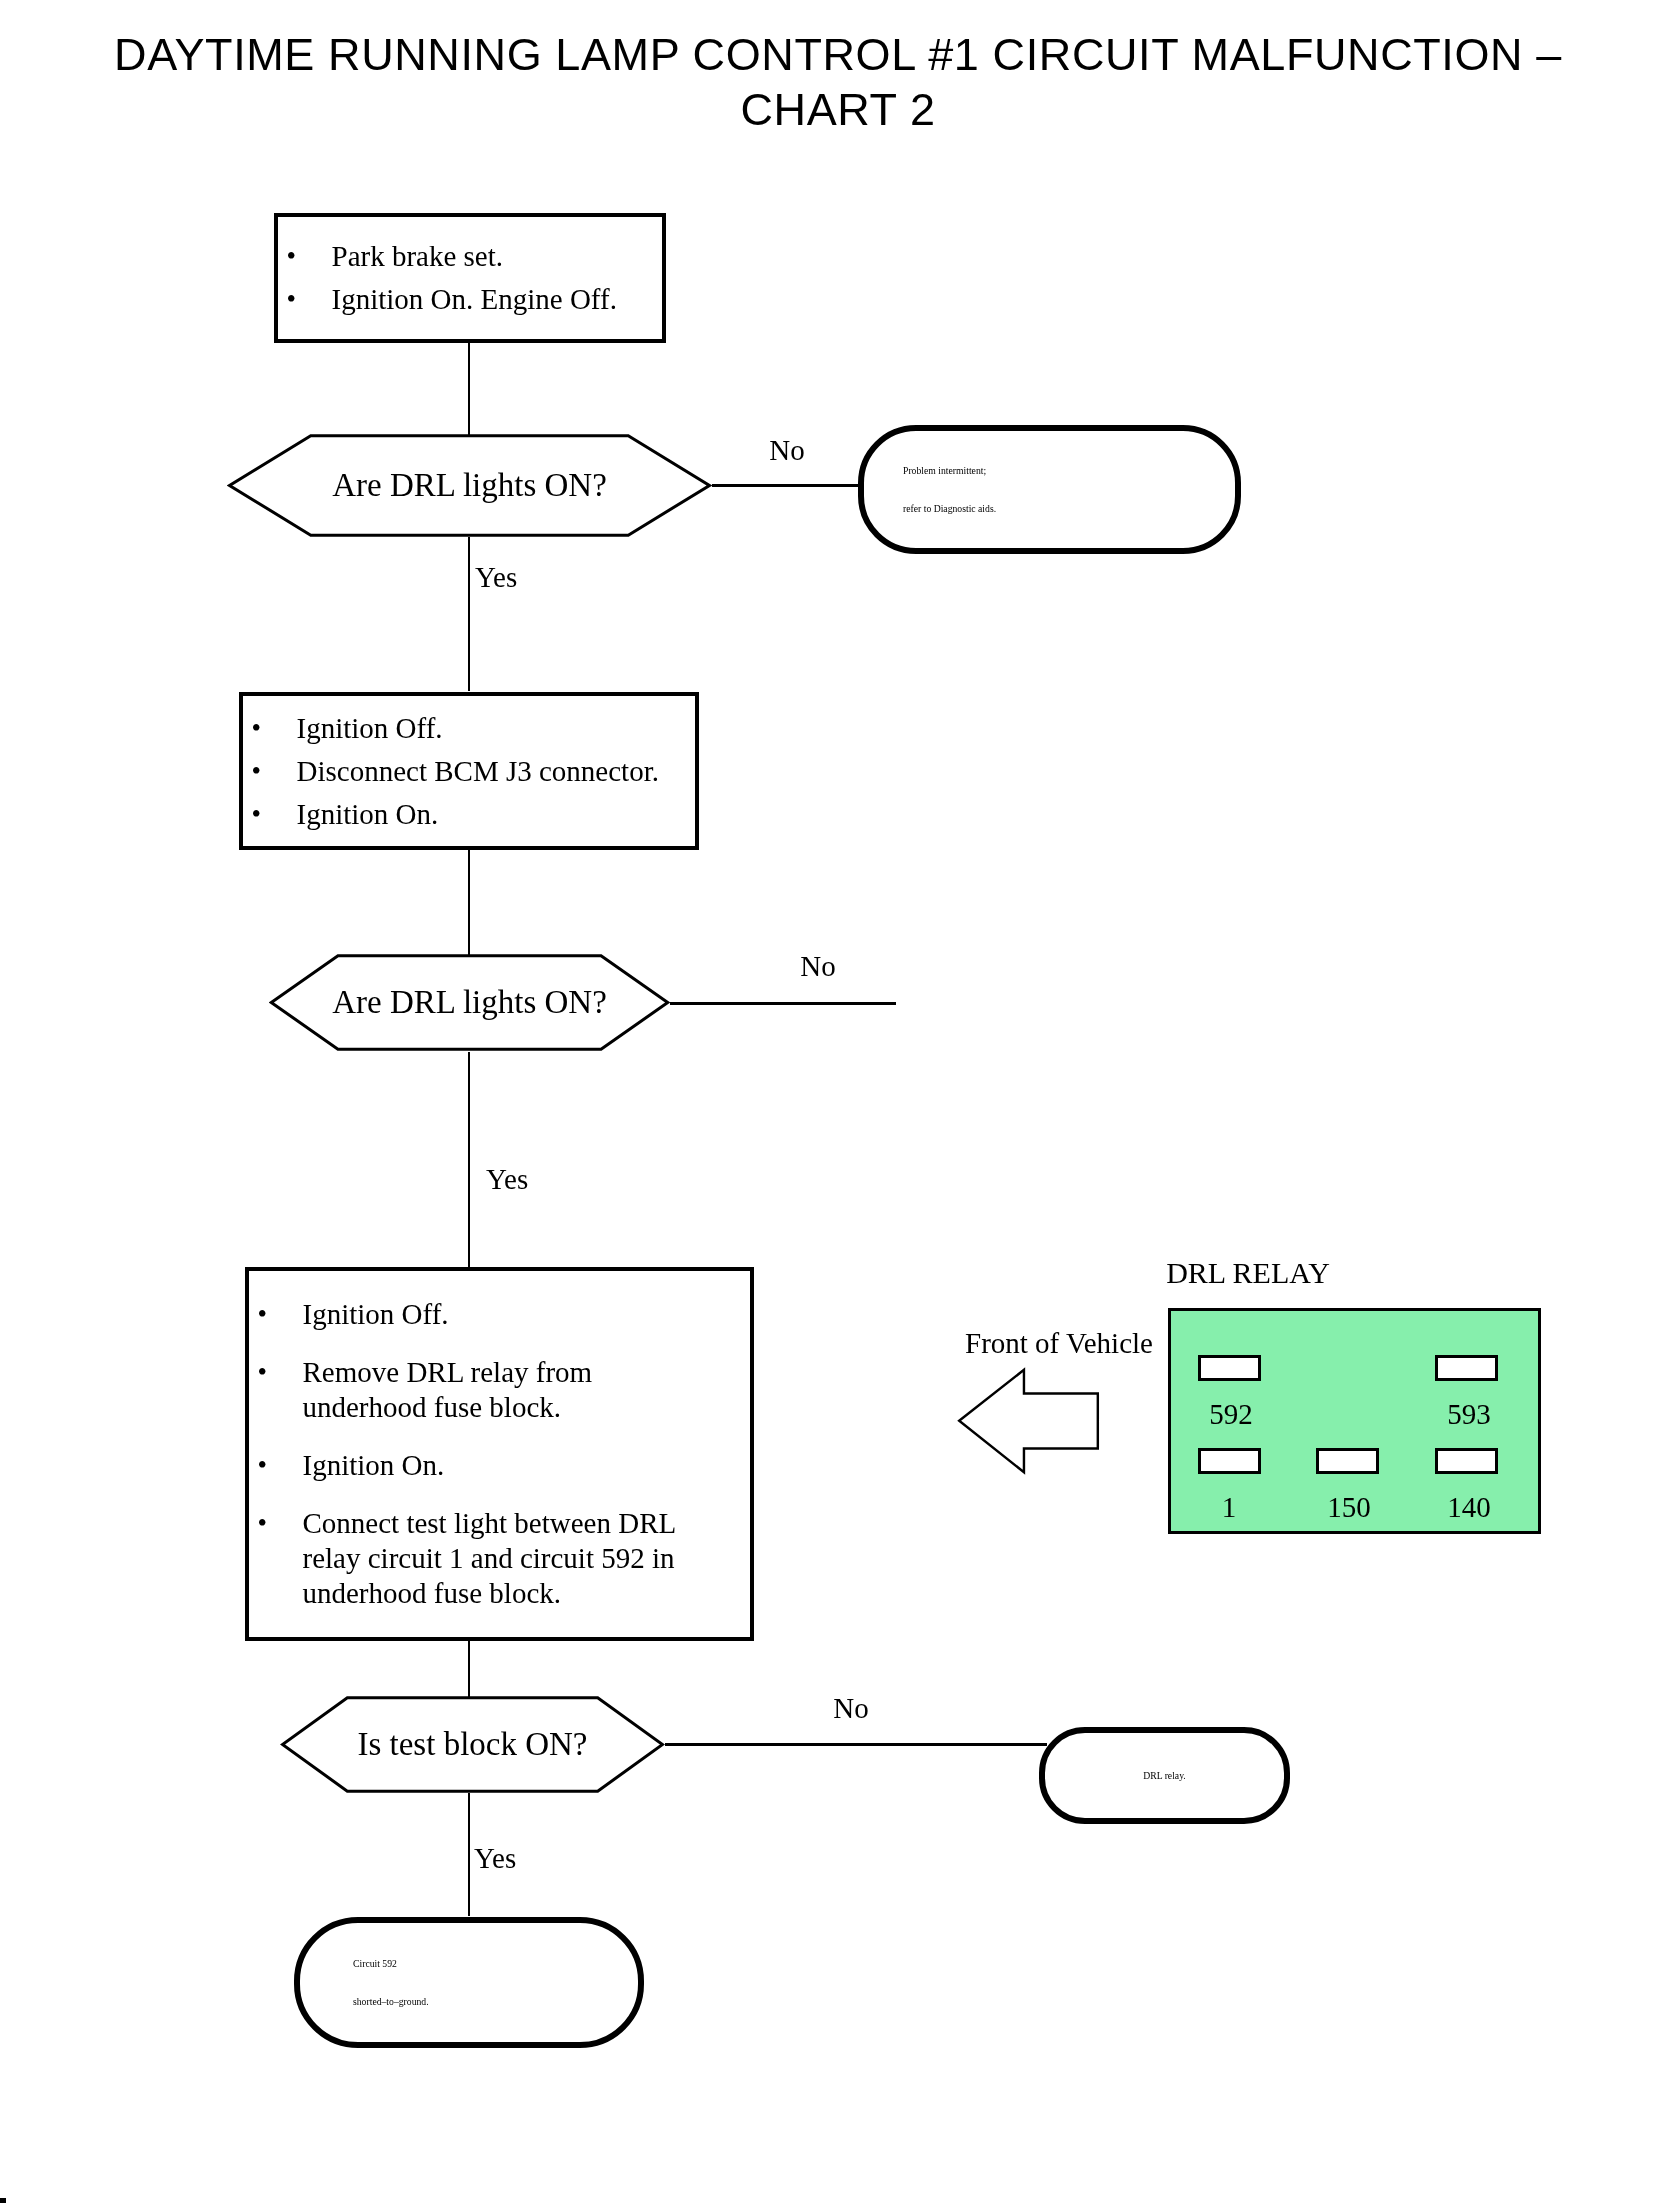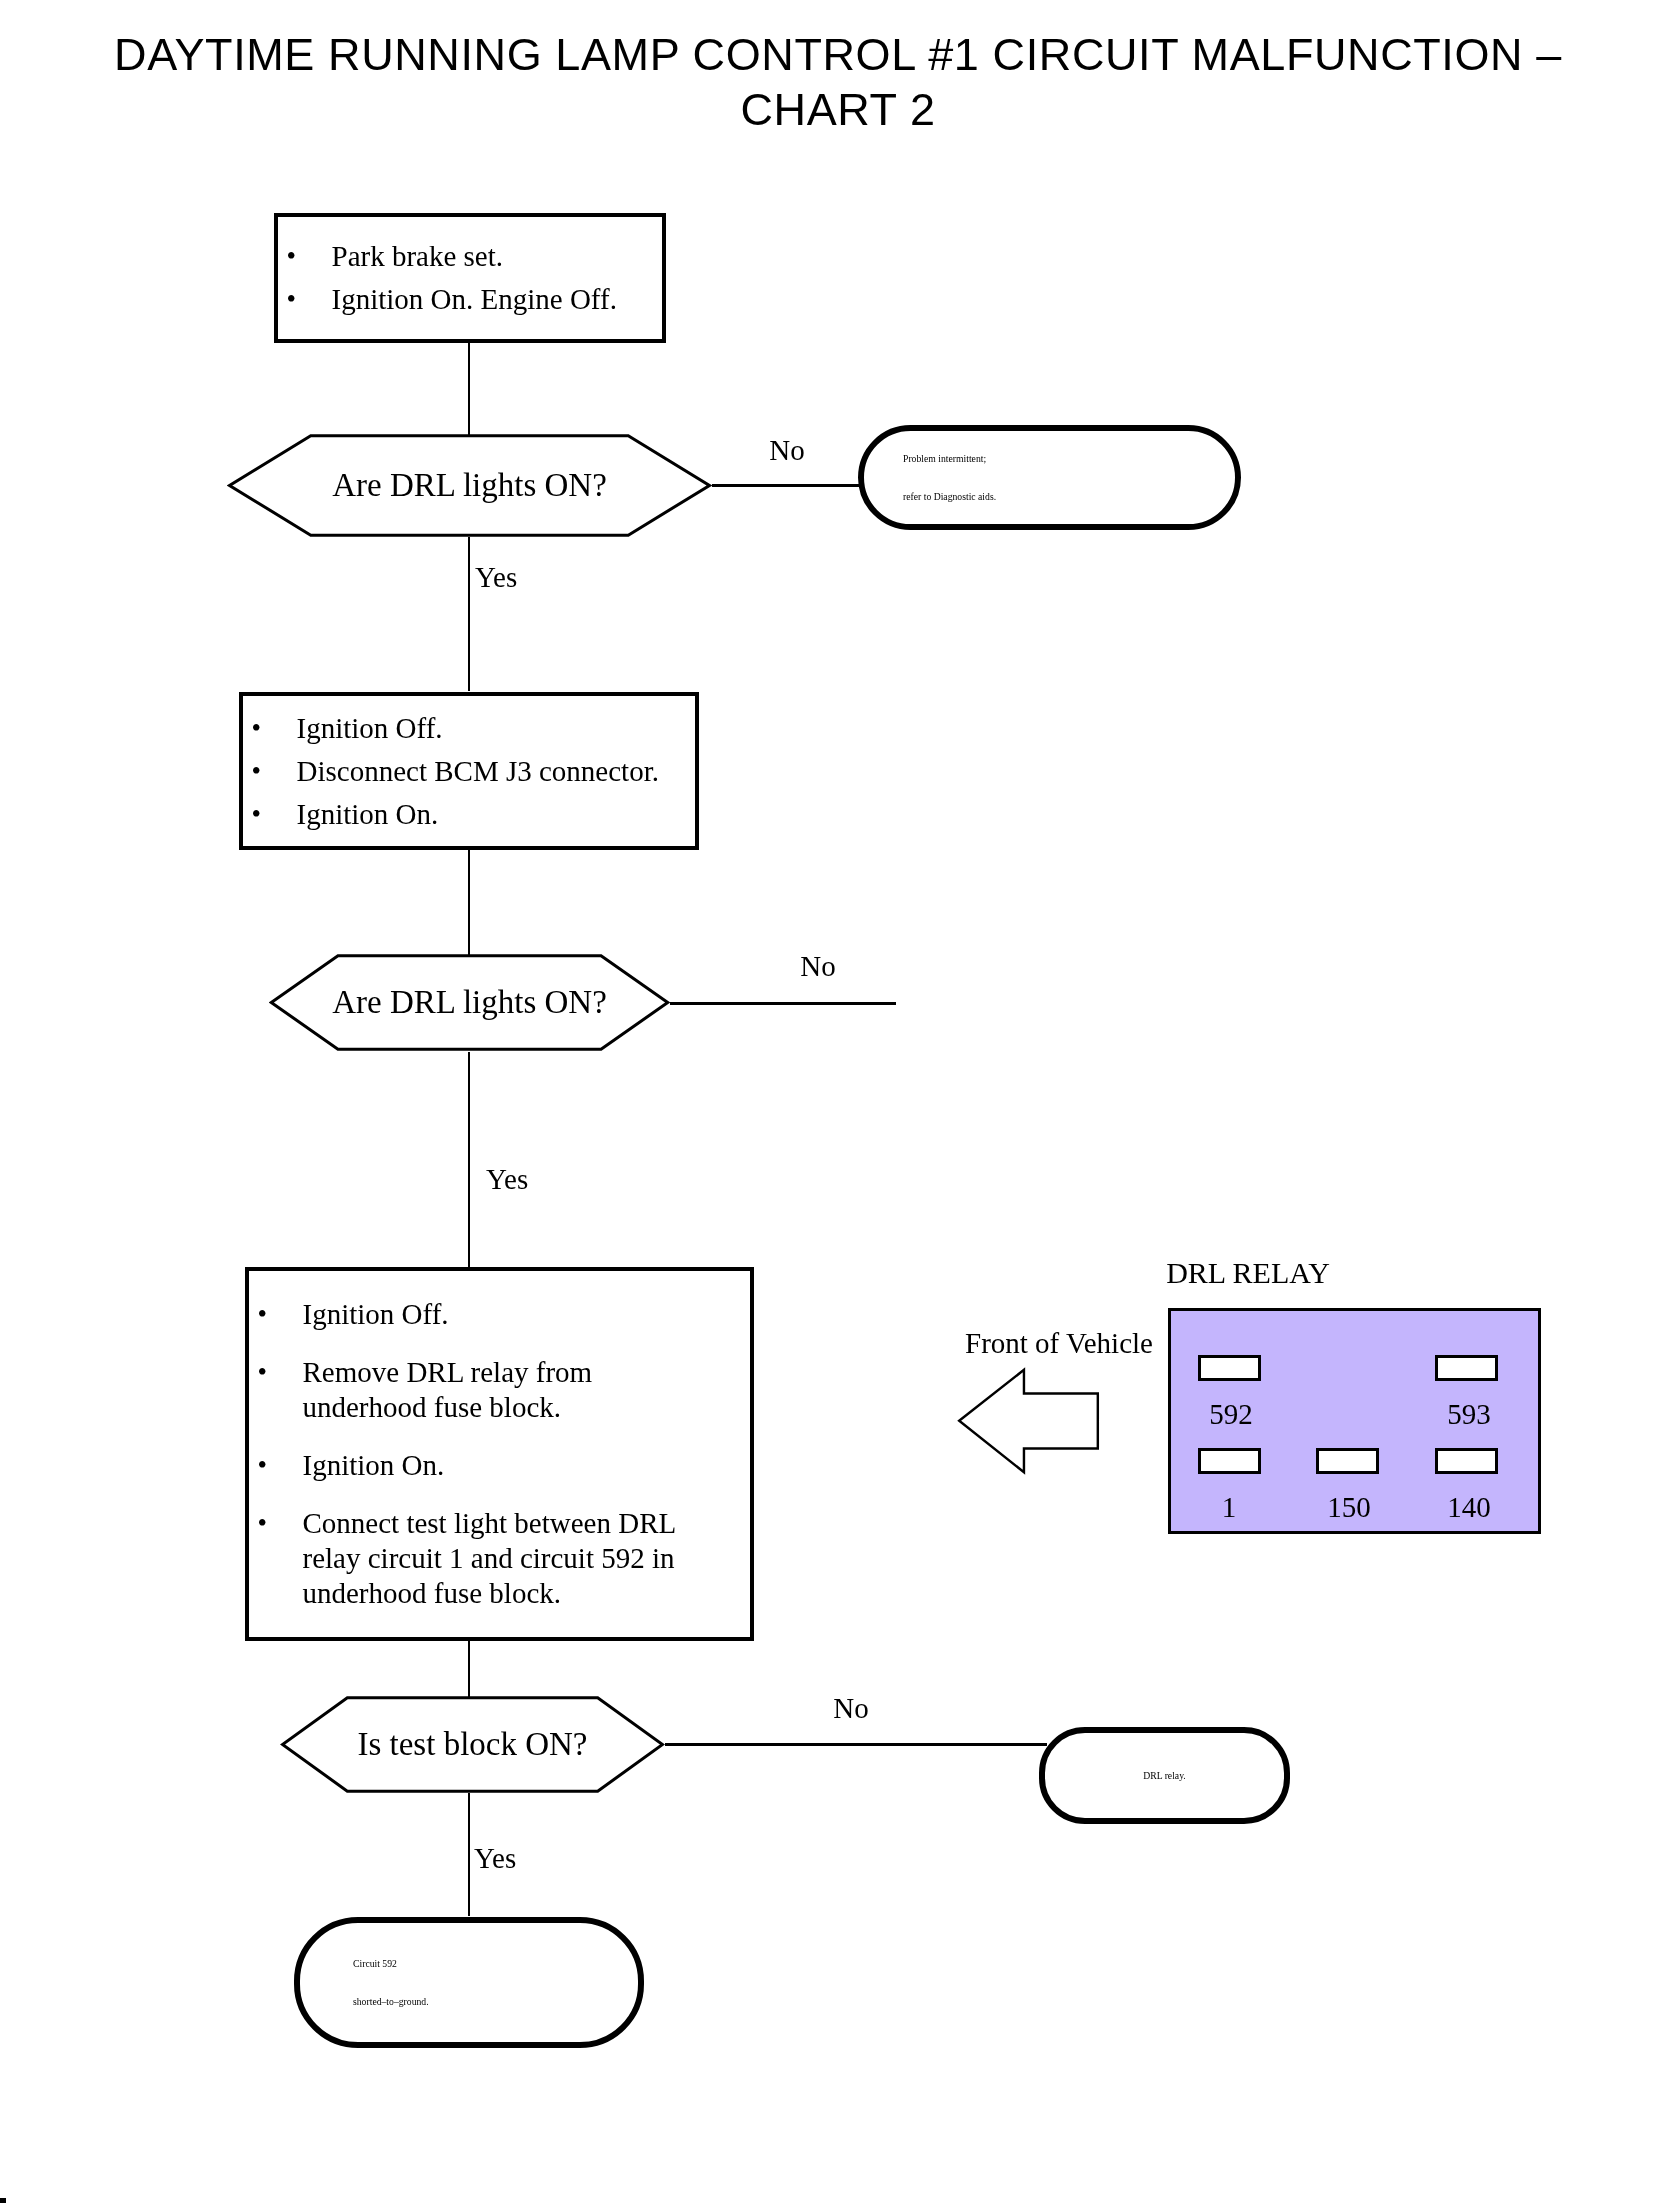--- a/index.html
+++ b/index.html
@@ -38,21 +38,21 @@
   .vline{position:absolute;width:1.8px;background:#000;}
   .hline{position:absolute;height:3px;background:#000;}
 
   
   .lbl{position:absolute;font-size:29px;line-height:34px;white-space:nowrap;}
   .lbl.cent{transform:translateX(-50%);}
 
   
   .relay-title{position:absolute;font-size:30px;line-height:34px;transform:translateX(-50%);white-space:nowrap;}
   .front-label{position:absolute;font-size:29px;line-height:34px;transform:translateX(-50%);white-space:nowrap;margin-left:35px;}
-  .relay-box{position:absolute;background:#c4b5fd;border:3px solid #000;box-sizing:border-box;}
+  .relay-box{position:absolute;background:#86efac;border:3px solid #000;box-sizing:border-box;}
   .pin{position:absolute;width:63px;height:25.5px;border:3px solid #000;box-sizing:border-box;background:#fff;}
   .pin-label{position:absolute;font-size:29px;line-height:34px;transform:translateX(-50%);white-space:nowrap;}
   .arrow{position:absolute;}
 
   .artifact{position:absolute;left:0;top:2198px;width:6px;height:4.9px;background:#000;}
 </style>
 </head>
 <body>
 
 <div class="page">
@@ -82,21 +82,21 @@
   <div class="hex" style="left:227px;top:434px;width:485px;height:103px;">
     <svg width="485" height="103" viewBox="0 0 798 170">
       <polygon points="137,3 661,3 795,85 661,167 137,167 3,85" fill="#ffffff" stroke="#000000" stroke-width="5"></polygon>
     </svg>
     <div class="hex-label">Are DRL lights ON?</div>
   </div>
 
   <div class="hline" style="left:712px;top:484px;width:149px;"></div>
   <div class="lbl cent" style="left:787px;top:433px;">No</div>
 
-  <div class="result left" style="left:858px;top:425px;width:383px;height:105px;border-radius:58px;padding-left:39px;">
+  <div class="result left" style="left:858px;top:425px;width:383px;height:129px;border-radius:58px;padding-left:39px;">
     <div class="ln">Problem intermittent;</div>
     <div class="ln">refer to Diagnostic aids.</div>
   </div>
 
   <div class="vline" style="left:468px;top:537px;height:154px;"></div>
   <div class="lbl" style="left:475px;top:560px;">Yes</div>
 
   <div class="pbox gap-s" style="left:239px;top:692px;width:460px;height:158px;">
     <div class="brow">
       <span class="bu">•</span>

